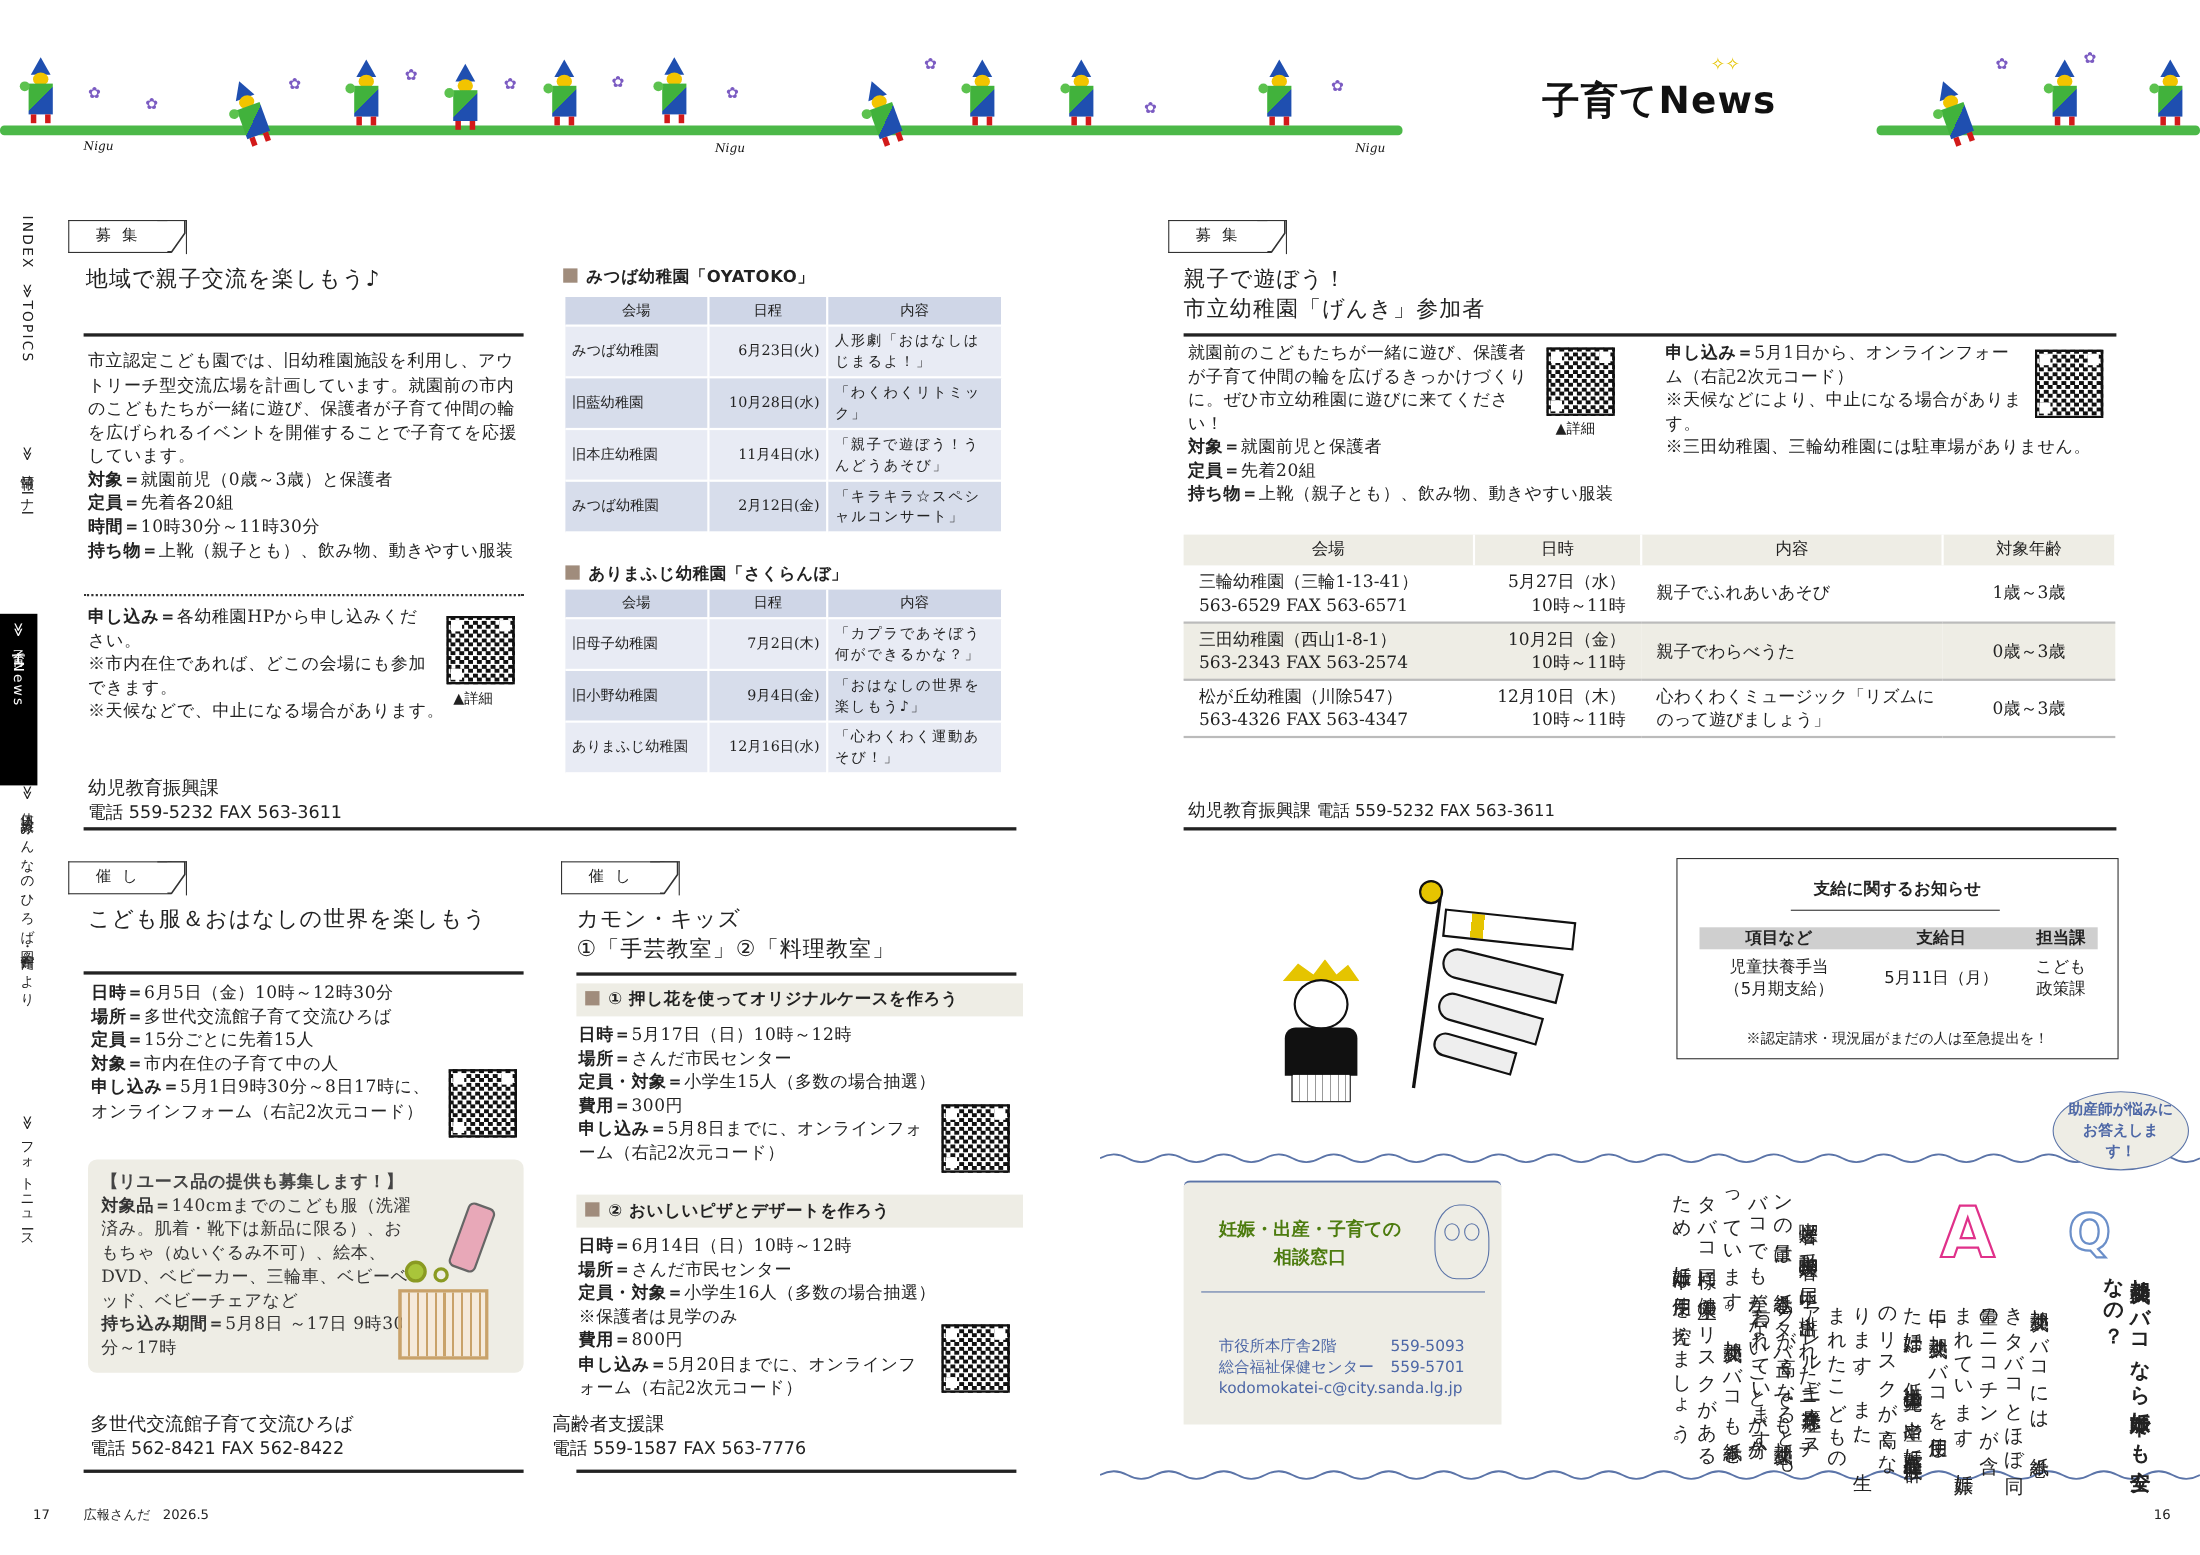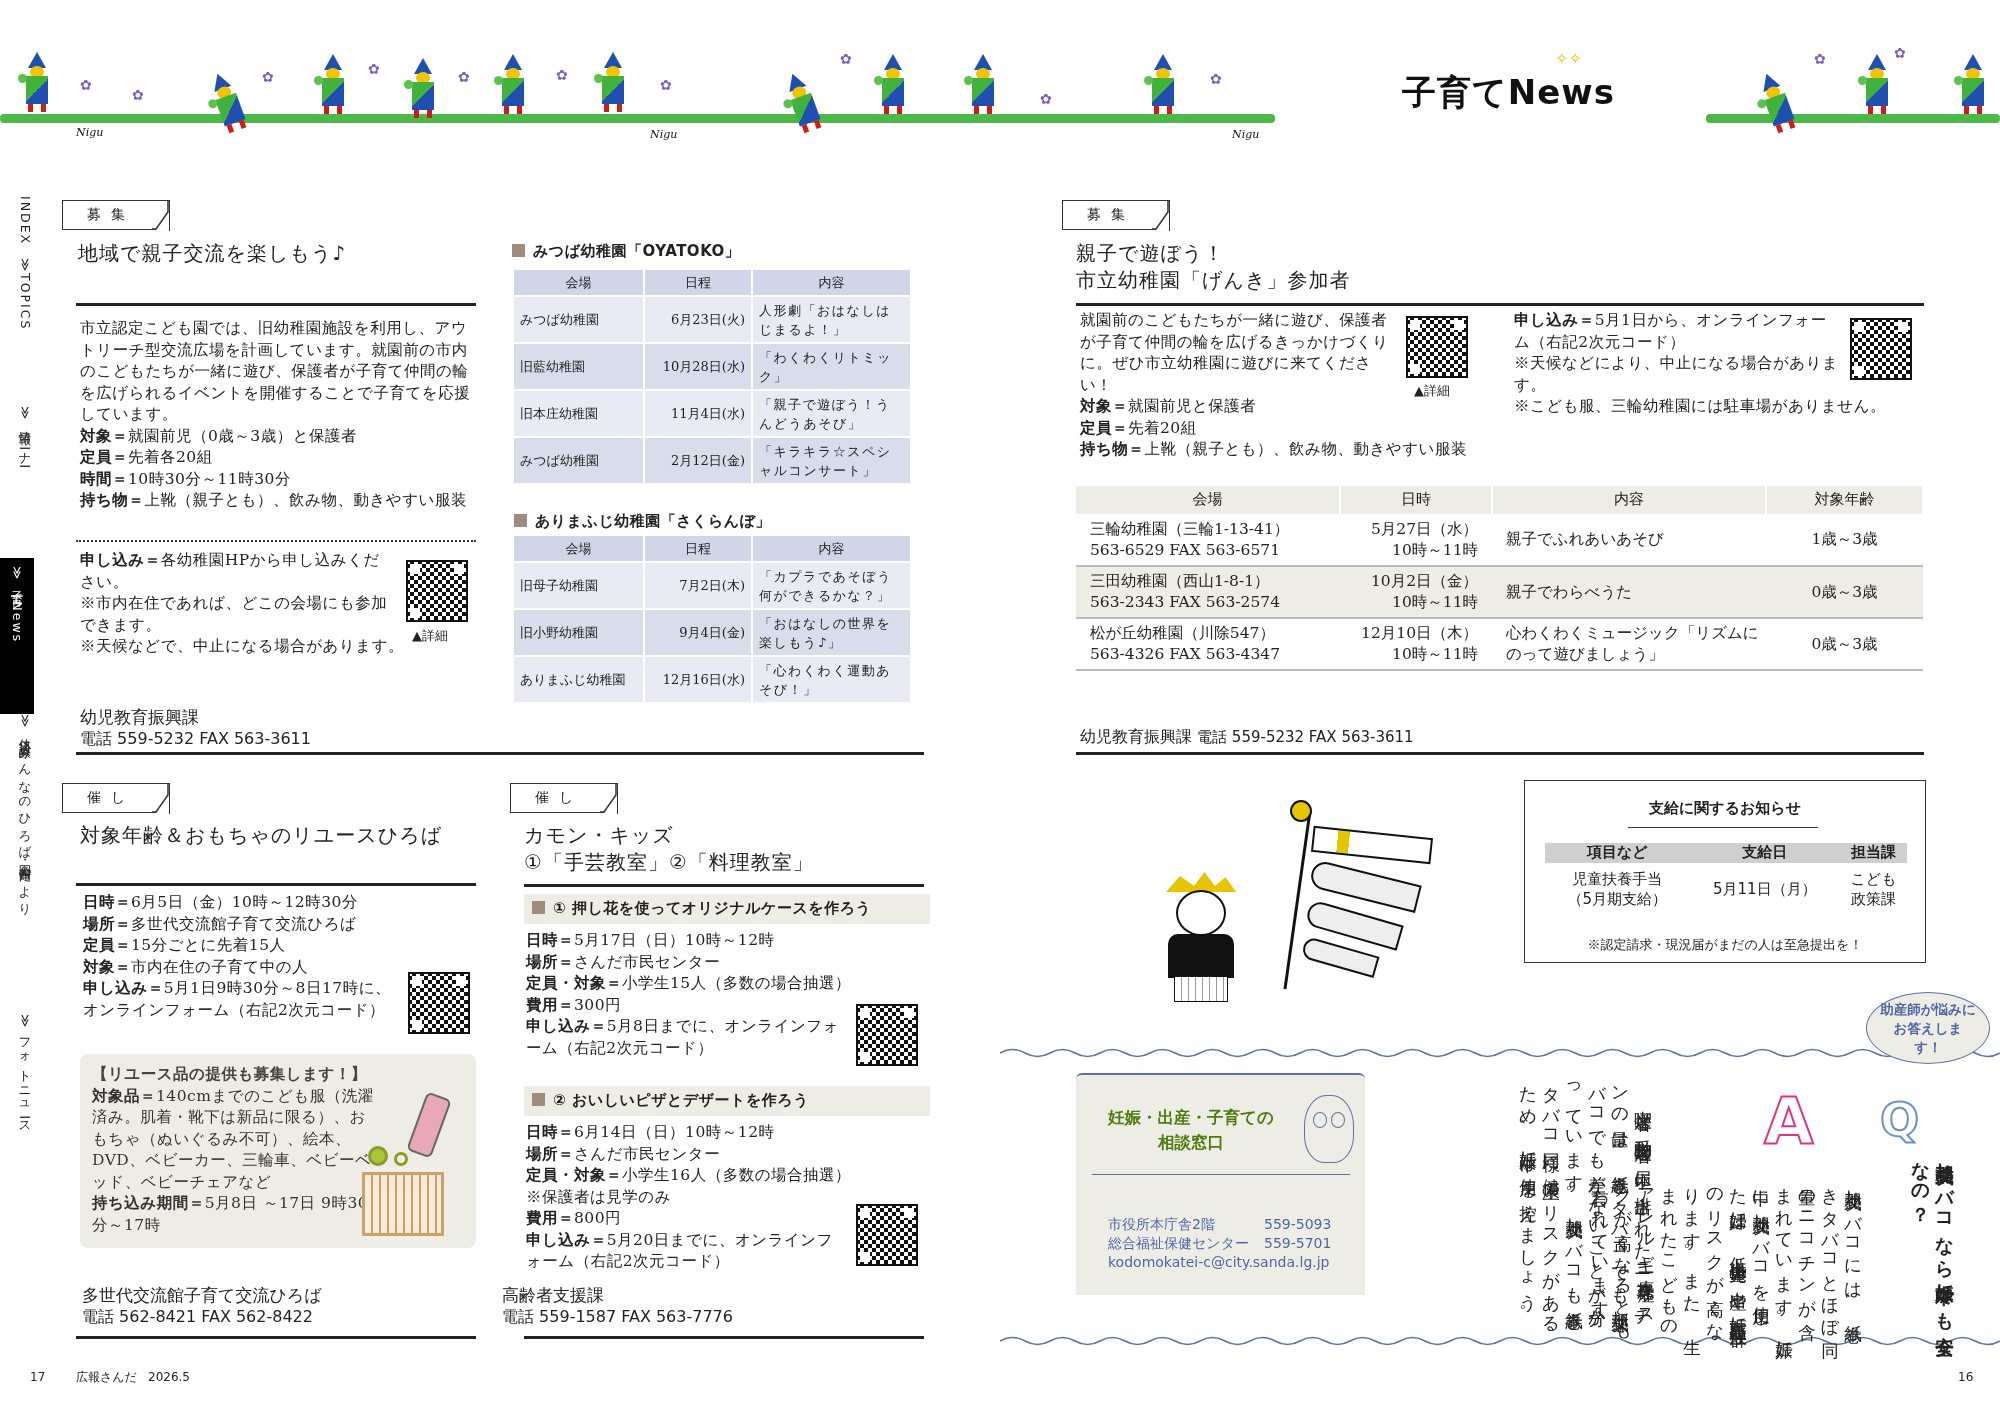--- a/index.html
+++ b/index.html
@@ -304,21 +304,21 @@
         <td>ありまふじ幼稚園</td>
         <td class="c2">12月16日(水)</td>
         <td class="c3">「心わくわく運動あそび！」</td>
       </tr>
 </tbody>
   </table>
 
 <div class="tag" style="left:62px;top:783px"><span>催し</span><svg width="20" height="30">
       <polyline points="0,0 16,0 16,12 4,29 0,29" fill="#fff" stroke="#333" stroke-width="1.5"></polyline>
     </svg></div>
-<div class="h1" style="left:80px;top:822px">対象年齢＆おもちゃのリユースひろば</div>
+<div class="h1" style="left:80px;top:822px">こども服＆おはなしの世界を楽しもう</div>
 <div class="rule" style="left:76px;top:883px;width:400px"></div>
 <div class="para serif" style="left:83px;top:892px;width:310px">
   <div style="width:400px"><b>日時＝</b><span>6月5日（金）10時～12時30分</span></div>
   <div style="width:400px"><b>場所＝</b><span>多世代交流館子育て交流ひろば</span></div>
   <div style="width:400px"><b>定員＝</b><span>15分ごとに先着15人</span></div>
   <div style="width:400px"><b>対象＝</b><span>市内在住の子育て中の人</span></div>
   <div><b>申し込み＝</b><span>5月1日9時30分～8日17時に、オンラインフォーム（右記2次元コード）</span></div>
 </div>
 <div class="qr" style="left:408px;top:972px"></div>
 <div class="reuse">
@@ -389,21 +389,21 @@
   <div>就園前のこどもたちが一緒に遊び、保護者が子育て仲間の輪を広げるきっかけづくりに。ぜひ市立幼稚園に遊びに来てください！</div>
   <div style="width:420px"><b>対象＝</b><span>就園前児と保護者</span></div>
   <div style="width:420px"><b>定員＝</b><span>先着20組</span></div>
   <div style="width:420px"><b>持ち物＝</b><span>上靴（親子とも）、飲み物、動きやすい服装</span></div>
 </div>
 <div class="qr" style="left:1406px;top:316px"></div>
 <div class="qr-cap" style="left:1414px;top:382px">▲詳細</div>
 <div class="para serif" style="left:1514px;top:310px;width:328px">
   <div><b>申し込み＝</b><span>5月1日から、オンラインフォーム（右記2次元コード）</span></div>
   <div>※天候などにより、中止になる場合があります。</div>
-  <div style="width:420px">※こども服、三輪幼稚園には駐車場がありません。</div>
+  <div style="width:420px">※三田幼稚園、三輪幼稚園には駐車場がありません。</div>
 </div>
 <div class="qr" style="left:1850px;top:318px"></div>
 
 <table class="rtbl">
   <tbody>
       <tr>
         <th style="width:264px;background:#eeede5">会場</th>
         <th style="width:152px;background:#eeede5">日時</th>
         <th style="width:274px;background:#eeede5">内容</th>
         <th style="background:#eeede5">対象年齢</th>

